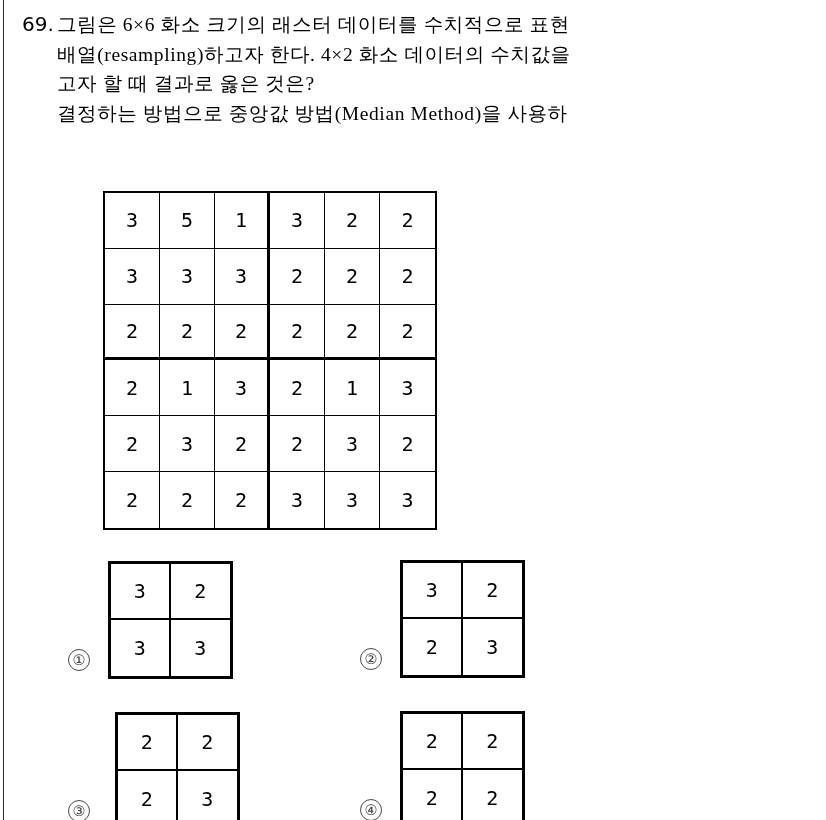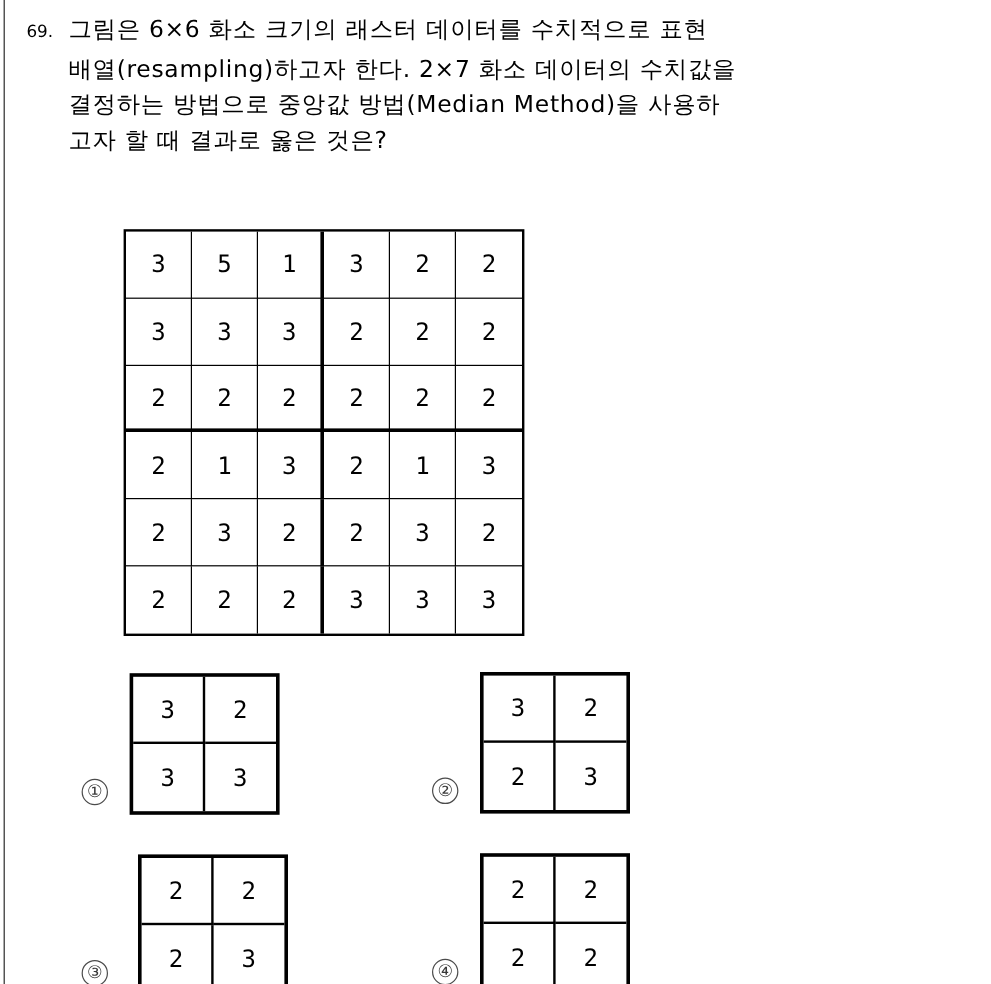--- a/index.html
+++ b/index.html
@@ -38,29 +38,30 @@
     align-items: baseline;
     font-size: 19.5px;
     line-height: 29.5px;
     letter-spacing: 0.6px;
     white-space: pre;
     color: #000;
   }
   .q-num {
     width: 35px;
     flex: 0 0 35px;
-    font-size: 14px;
+    font-size: 20px;
     letter-spacing: 0px;
   }
   .q-indent {
     width: 35px;
     flex: 0 0 35px;
   }
   .q-text {
     flex: 1 1 auto;
+    font-family: Liberation Serif, serif;
   }
 
   
   #raster-grid {
     position: absolute;
     left: 103px;
     top: 191px;
     width: 334px;
     height: 339px;
     border: 2.5px solid #000;
@@ -144,29 +145,29 @@
 
 <div id="page-rule"></div>
 
 <div id="question">
   <div class="q-line">
     <span class="q-num">69.</span>
     <span class="q-text">그림은 6×6 화소 크기의 래스터 데이터를 수치적으로 표현</span>
   </div>
   <div class="q-line">
     <span class="q-indent"></span>
-    <span class="q-text">배열(resampling)하고자 한다. 2×7 화소 데이터의 수치값을</span>
+    <span class="q-text">배열(resampling)하고자 한다. 4×2 화소 데이터의 수치값을</span>
+  </div>
+  <div class="q-line">
+    <span class="q-indent"></span>
+    <span class="q-text">고자 할 때 결과로 옳은 것은?</span>
   </div>
   <div class="q-line">
     <span class="q-indent"></span>
     <span class="q-text">결정하는 방법으로 중앙값 방법(Median Method)을 사용하</span>
-  </div>
-  <div class="q-line">
-    <span class="q-indent"></span>
-    <span class="q-text">고자 할 때 결과로 옳은 것은?</span>
   </div>
 </div>
 
 <div id="raster-grid">
     <div class="cell">3</div>
     <div class="cell">5</div>
     <div class="cell qcol">1</div>
     <div class="cell">3</div>
     <div class="cell">2</div>
     <div class="cell col-last">2</div>

